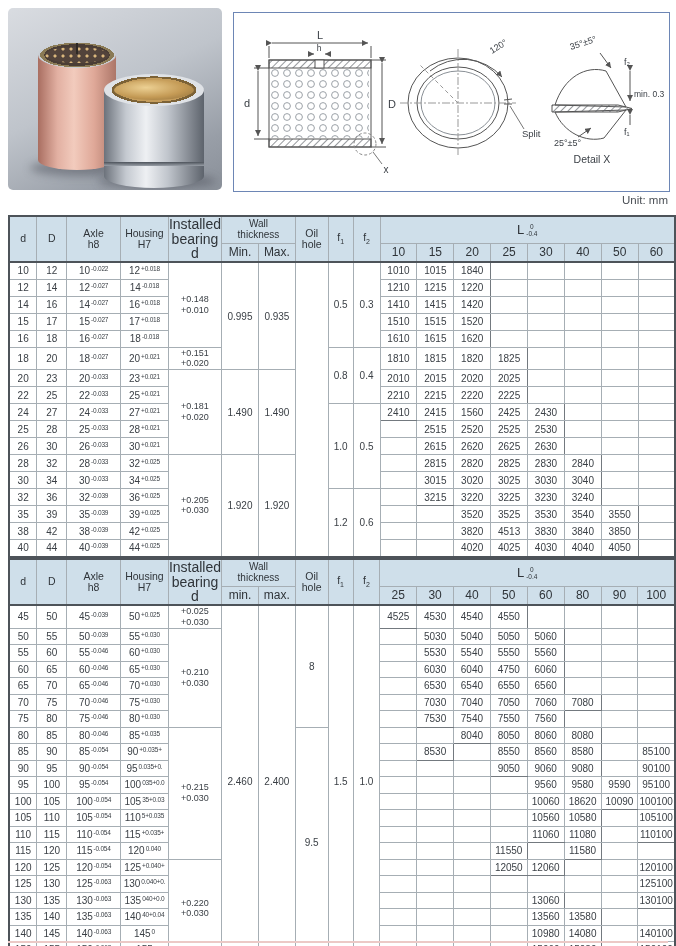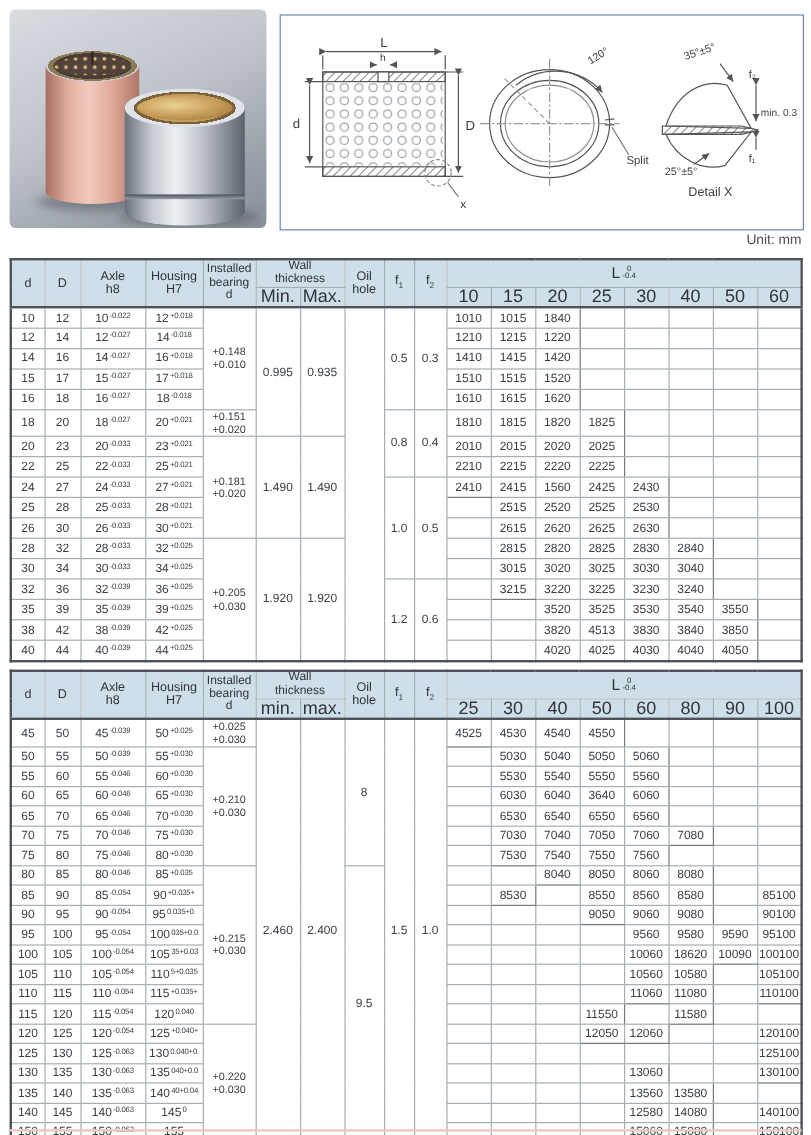--- a/index.html
+++ b/index.html
@@ -39,25 +39,25 @@
   
   .twrap{position:absolute;left:8px}
   .t1{top:215px}
   .t2{top:558px}
   table{border-collapse:collapse;table-layout:fixed;background:#fff;border:2px solid #4d5359}
   th,td{border:1px solid #a6aeb4;padding:0;text-align:center;vertical-align:middle;
     overflow:hidden;white-space:nowrap}
   thead{border-bottom:2px solid #4d5359}
   thead th{background:#cfdfea;font-weight:normal;font-size:10.5px;color:#2f3439;line-height:1.06}
   thead tr:first-child{height:23px}
-  thead tr:last-child th{height:14px;font-size:15px}
+  thead tr:last-child th{height:14px;font-size:12px}
   .t1 tbody tr{height:17px}
   .t2 tbody tr{height:16.5px}
   tbody td{font-size:10px;color:#3b4046}
-  th.small{font-size:10px;line-height:1.05}
+  th.small{font-size:14px;line-height:1.05}
   th.wt{font-size:10px}
   .fs{font-size:7px;vertical-align:sub}
   .lh{font-size:13px}
   .ltol{display:inline-flex;flex-direction:column;font-size:6.5px;line-height:1;vertical-align:middle;
     margin-left:2px;font-style:normal}
   .ltol i{font-style:normal}
   .bv{font-size:10px}
   .tv{font-size:6.5px;position:relative;top:-3px;margin-left:1px;letter-spacing:-0.2px}
   td.inst{font-size:9px;line-height:1.2;color:#3b4046}
   td.wall{font-size:10px}
@@ -583,21 +583,21 @@
           <td class="lc"></td>
         </tr>
         <tr>
           <td><span class="bv">60</span></td>
           <td><span class="bv">65</span></td>
           <td><span class="bv">60</span><span class="tv">-0.046</span></td>
           <td><span class="bv">65</span><span class="tv">+0.030</span></td>
           <td class="lc"></td>
           <td class="lc dl">6030</td>
           <td class="lc">6040</td>
-          <td class="lc">3640</td>
+          <td class="lc">4750</td>
           <td class="lc dr">6060</td>
           <td class="lc"></td>
           <td class="lc"></td>
           <td class="lc"></td>
         </tr>
         <tr>
           <td><span class="bv">65</span></td>
           <td><span class="bv">70</span></td>
           <td><span class="bv">65</span><span class="tv">-0.046</span></td>
           <td><span class="bv">70</span><span class="tv">+0.030</span></td>
@@ -811,21 +811,21 @@
         </tr>
         <tr>
           <td><span class="bv">140</span></td>
           <td><span class="bv">145</span></td>
           <td><span class="bv">140</span><span class="tv">-0.063</span></td>
           <td><span class="bv">145</span><span class="tv">0</span></td>
           <td class="lc"></td>
           <td class="lc"></td>
           <td class="lc"></td>
           <td class="lc"></td>
-          <td class="lc dl">12580</td>
+          <td class="lc dl">10980</td>
           <td class="lc dr">14080</td>
           <td class="lc"></td>
           <td class="lc dl dt">140100</td>
         </tr>
         <tr>
           <td><span class="bv">150</span></td>
           <td><span class="bv">155</span></td>
           <td><span class="bv">150</span><span class="tv">-0.063</span></td>
           <td><span class="bv">155</span></td>
           <td class="lc"></td>

